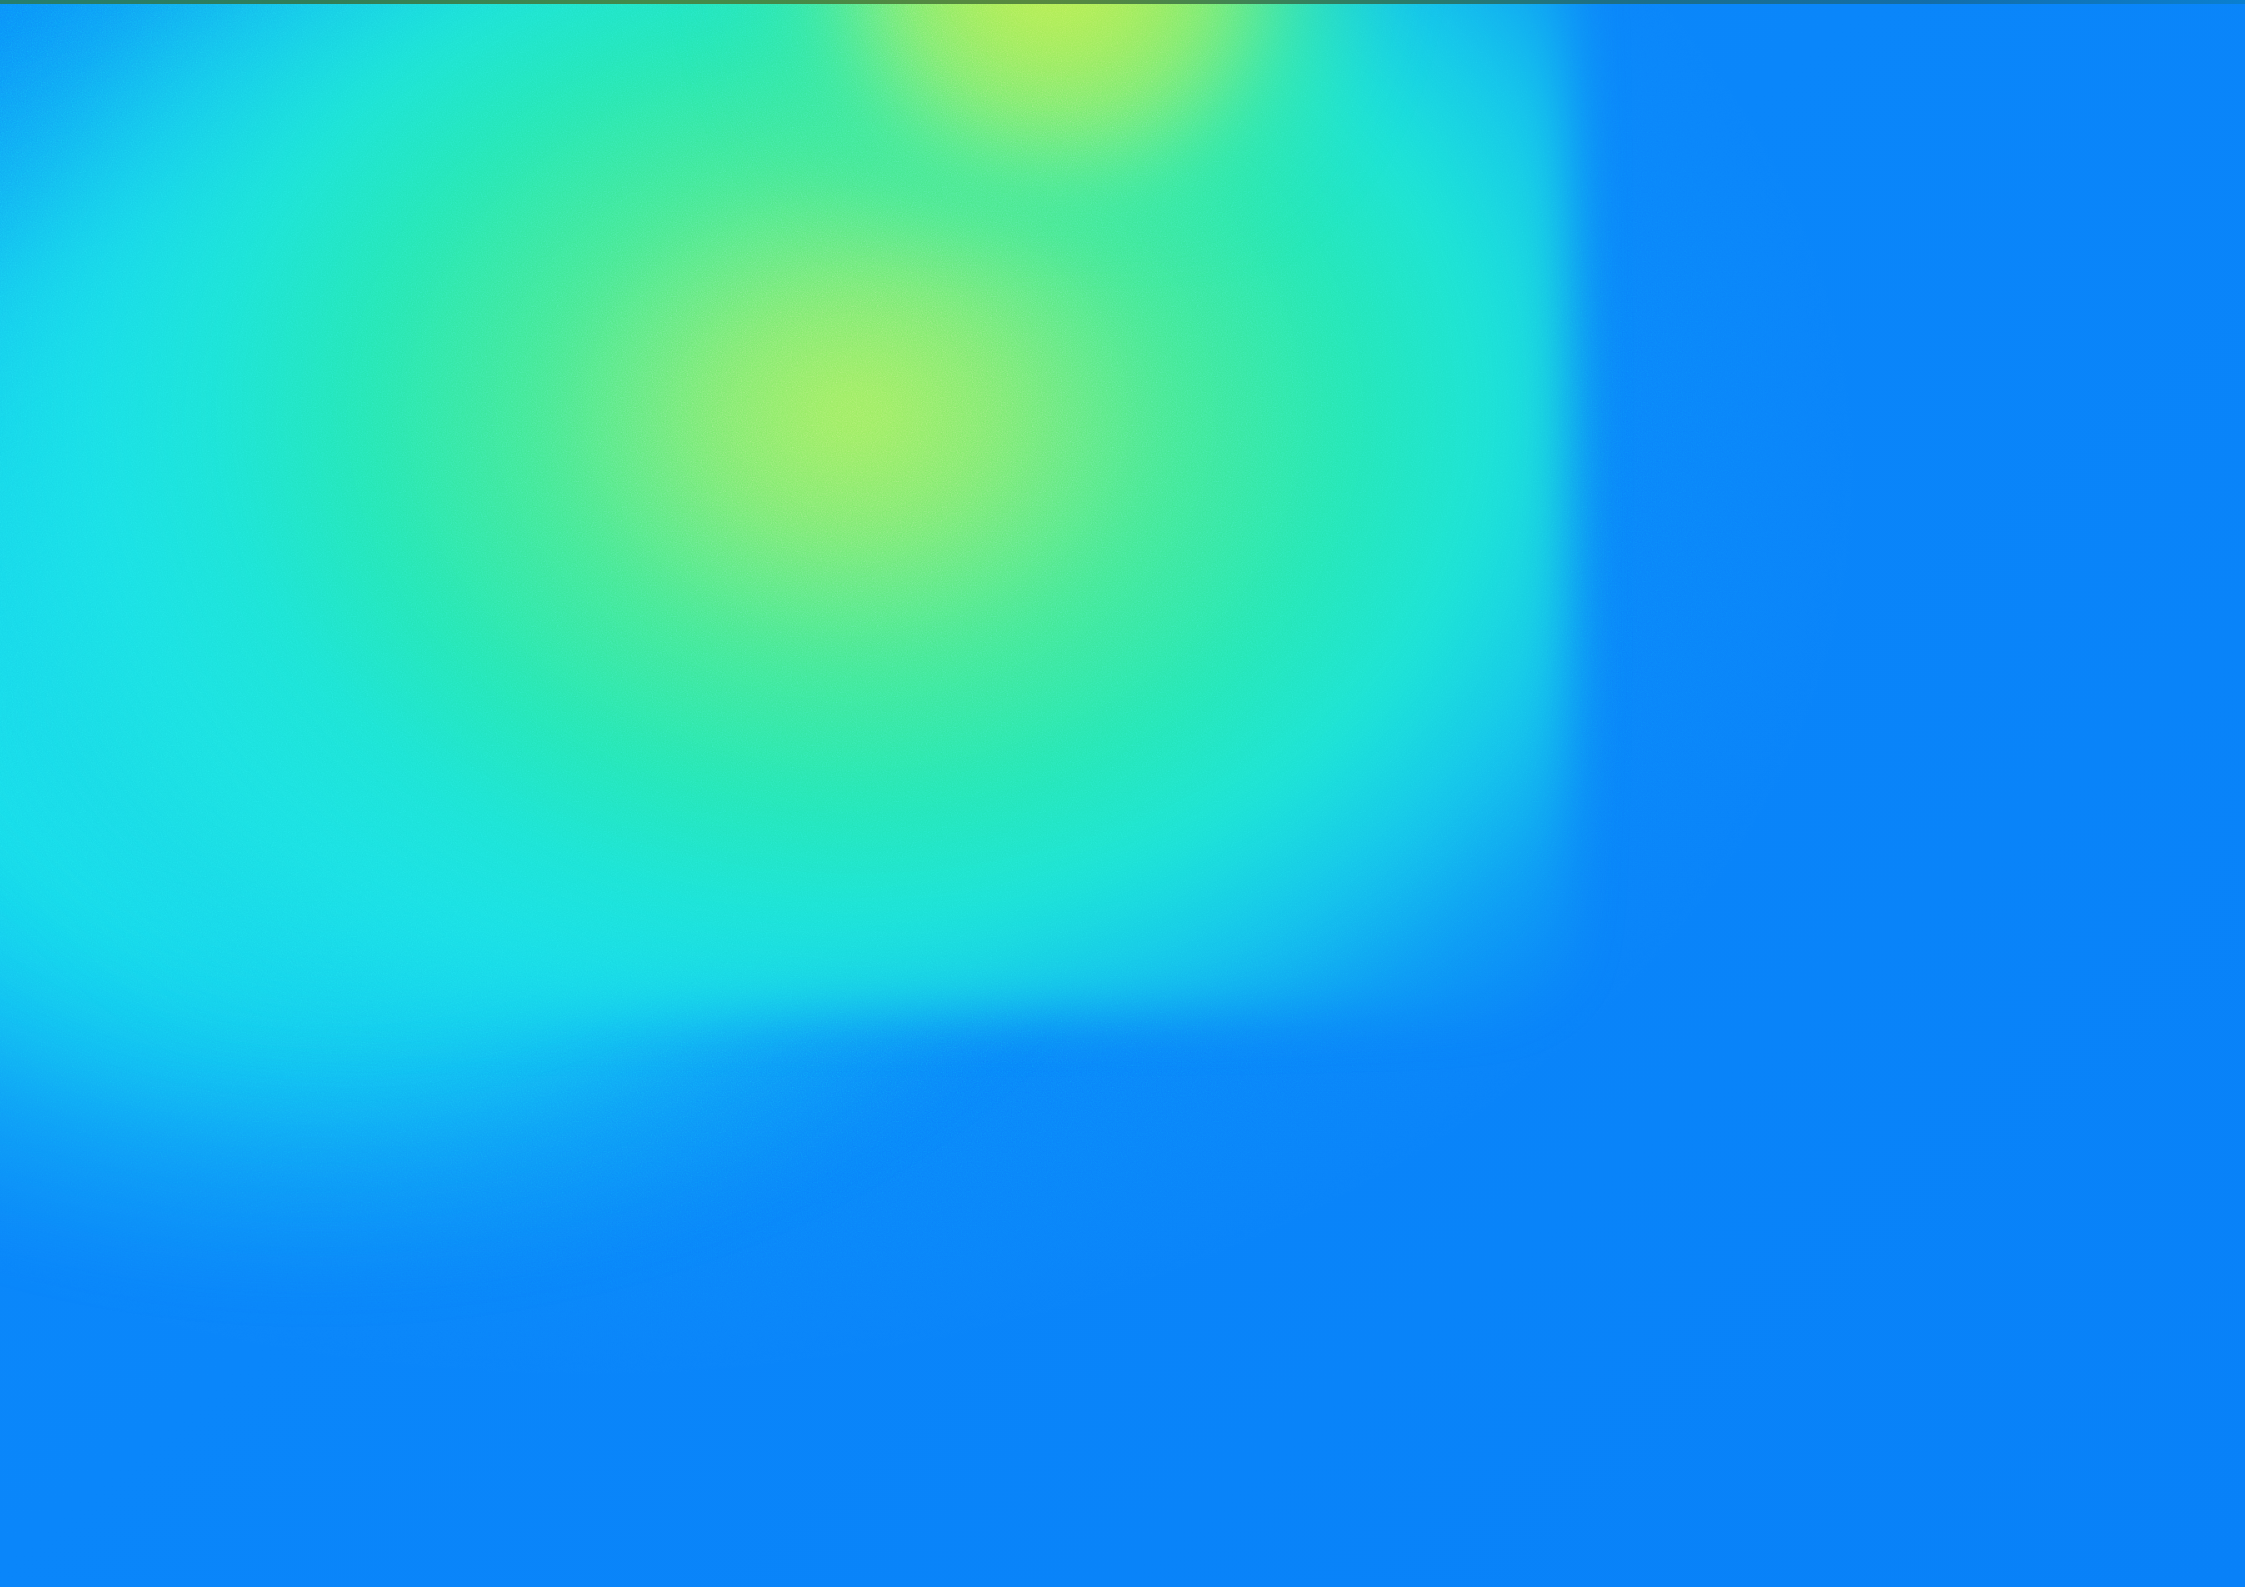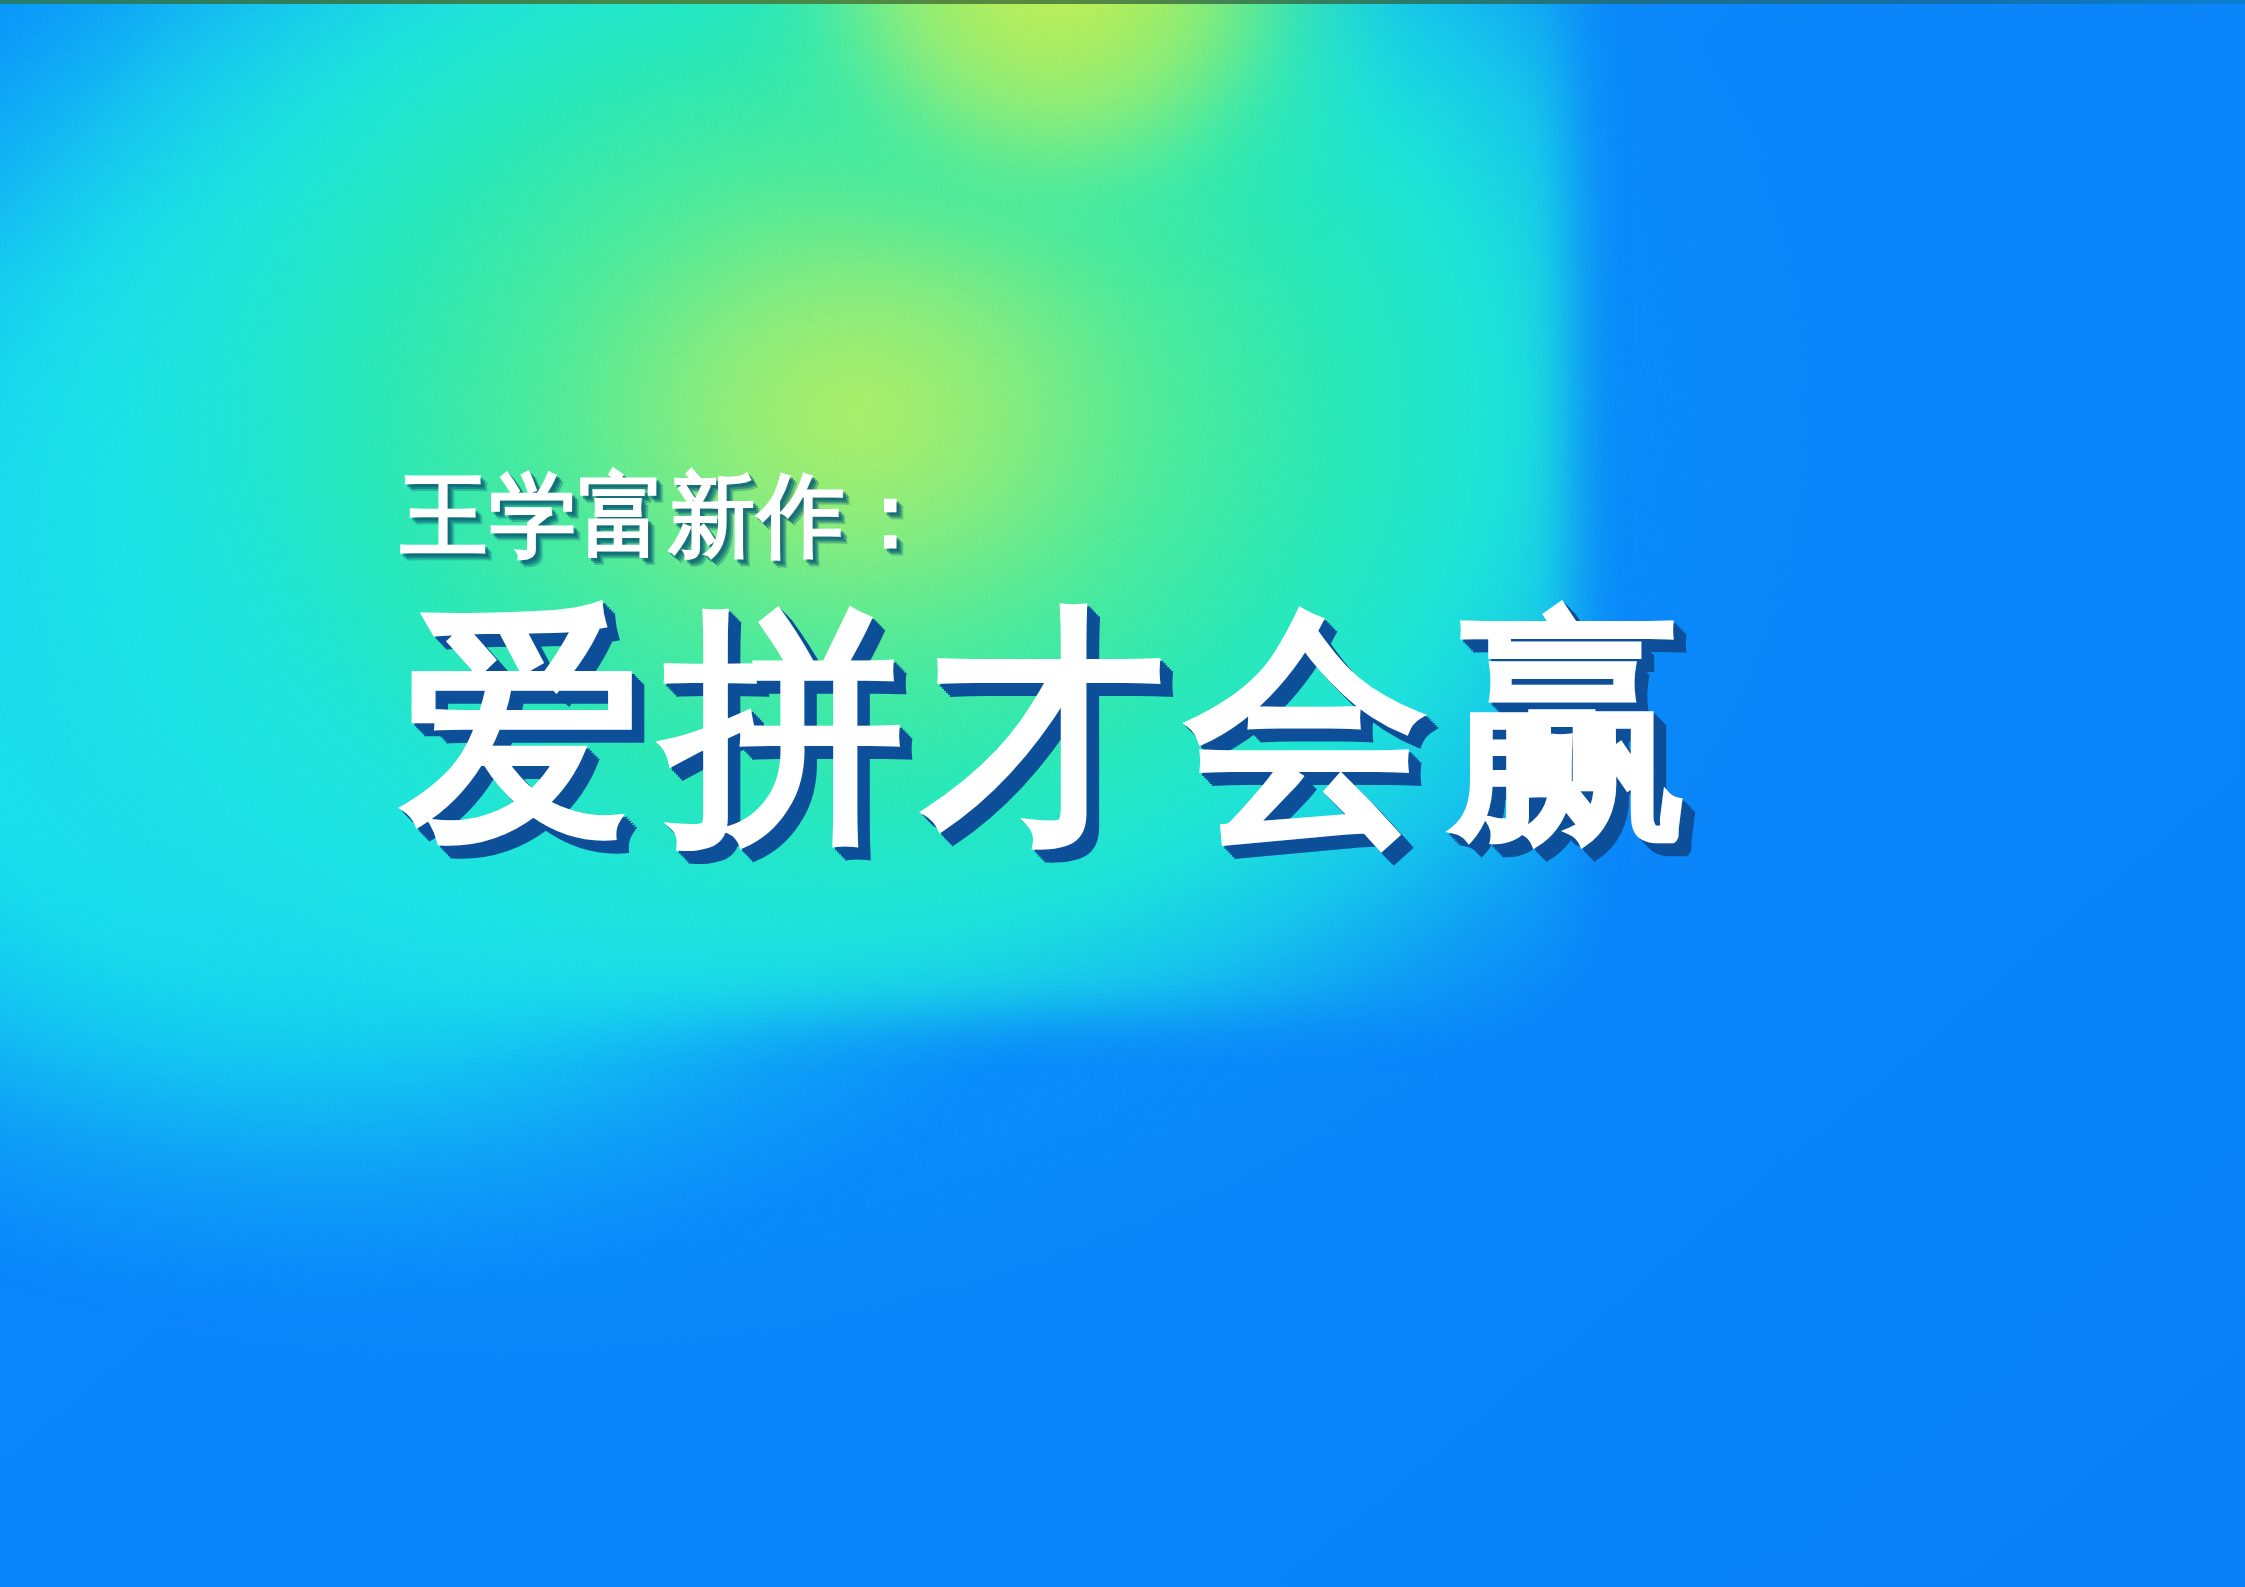--- a/index.html
+++ b/index.html
@@ -194,18 +194,14 @@
       <filter id="grainFilter" x="0" y="0" width="100%" height="100%">
         <feTurbulence type="fractalNoise" baseFrequency="0.80" numOctaves="3" seed="7" result="noise"></feTurbulence>
         <feColorMatrix in="noise" type="saturate" values="0"></feColorMatrix>
       </filter>
     </defs>
     <rect width="2245" height="1587" filter="url(#grainFilter)"></rect>
   </svg>
 
   <div class="bg-topstrip"></div>
 
-  <div class="text-block">
-    <div class="subtitle">王学富新作：</div>
-    <div class="headline">爱拼才会赢</div>
-  </div>
 
 </div>
 
 </body></html>

